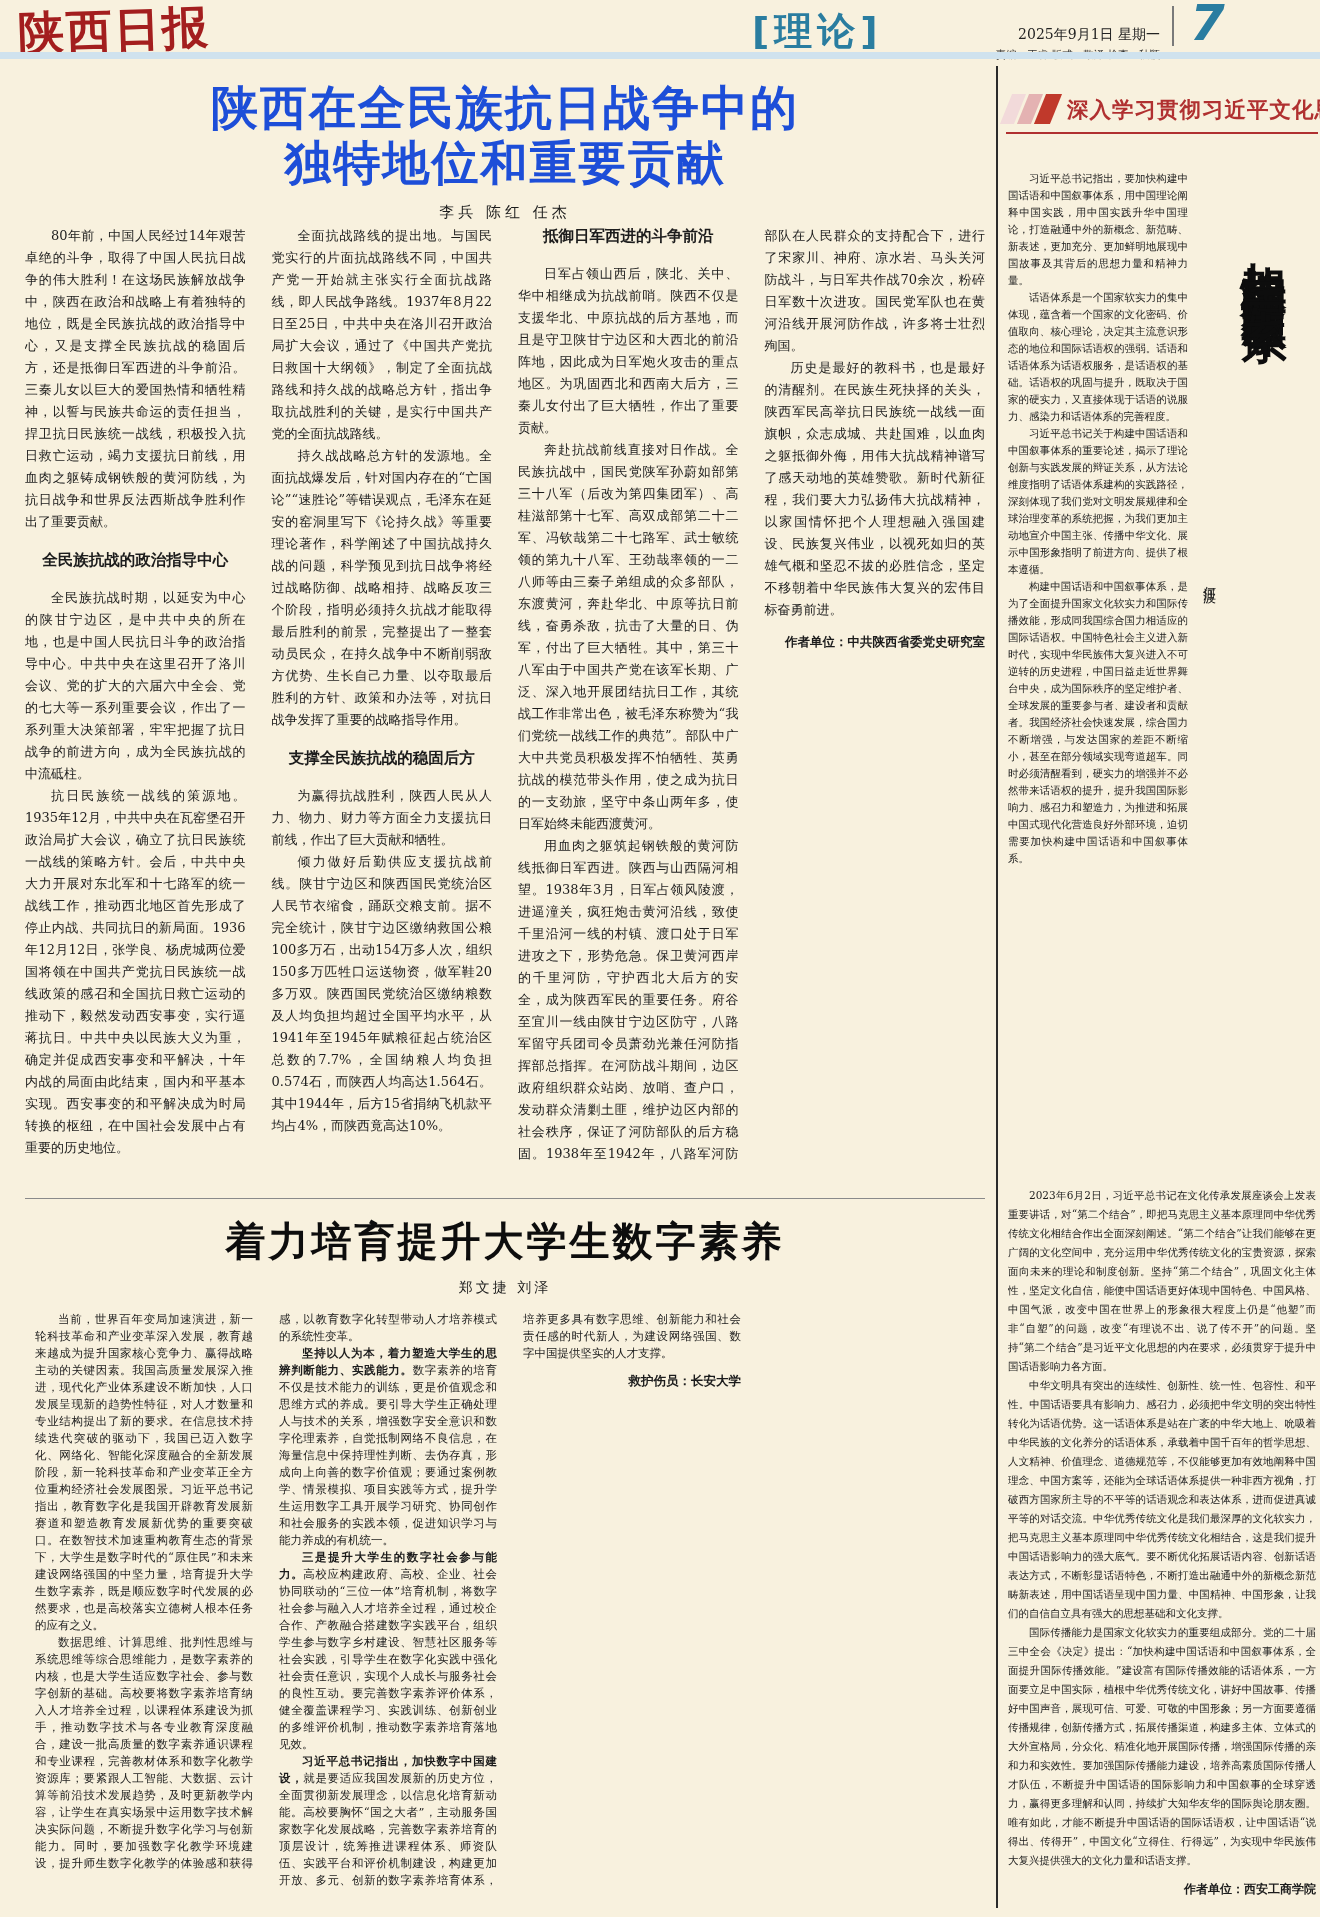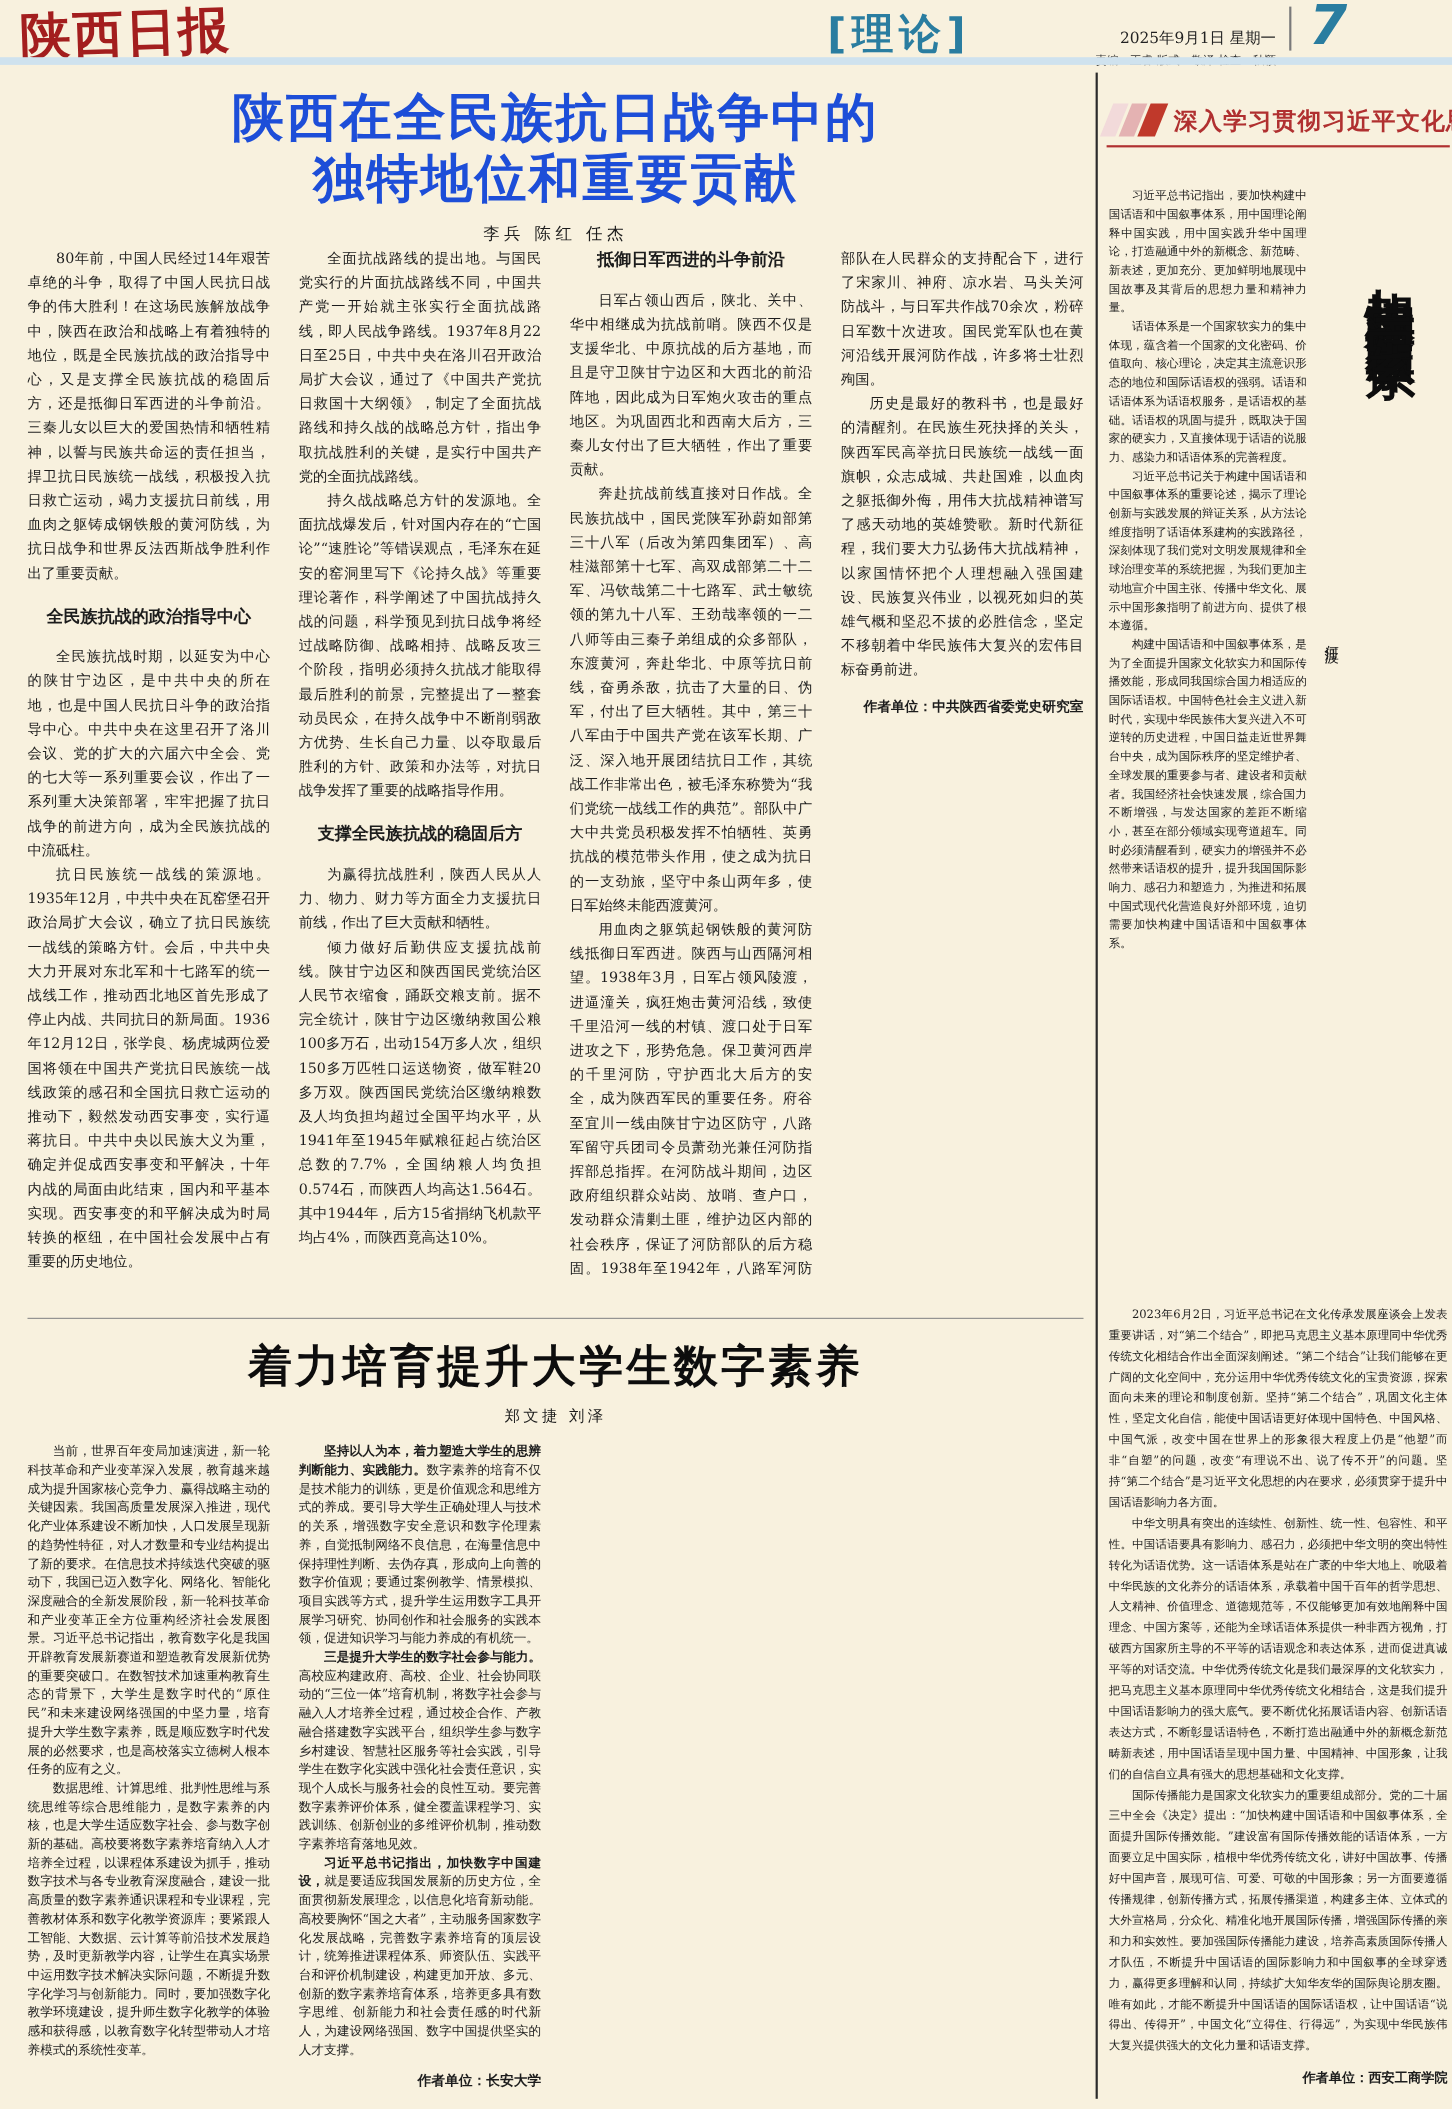--- a/index.html
+++ b/index.html
@@ -20,21 +20,21 @@
   .main-byline{text-align:center;font-size:15px;margin-top:12px;letter-spacing:4px;}
   .main-body{margin-top:3px;height:948px;column-count:4;column-gap:26px;column-fill:auto;font-size:13px;line-height:22px;text-align:justify;overflow:hidden;}
   .blk-p{margin:0;text-indent:2em;}
   .blk-subhead{font-family:"DejaVu Sans",sans-serif;font-weight:bold;text-align:center;font-size:15.5px;margin:16px 0;text-indent:0;break-inside:avoid;}
   .blk-author{text-align:right;font-weight:bold;text-indent:0;margin-top:10px;font-size:12.5px;}
   .mid-rule{left:25px;top:1198px;width:960px;height:1px;background:#8a8a8a;}
   
   .bottom-art{left:25px;top:1206px;width:960px;}
   .bottom-headline{text-align:center;font-family:"DejaVu Sans",sans-serif;font-weight:bold;font-size:40px;letter-spacing:3px;color:#0d0d0d;margin-top:8px;}
   .bottom-byline{text-align:center;font-size:14px;margin-top:10px;letter-spacing:3px;}
-  .bottom-body{margin-top:14px;height:592px;column-count:4;column-gap:26px;column-fill:auto;font-size:11.5px;line-height:17px;text-align:justify;overflow:hidden;}
+  .bottom-body{margin-top:14px;height:592px;column-count:4;column-gap:26px;column-fill:auto;font-size:11.5px;line-height:17px;text-align:justify;overflow:hidden;margin-left:10px;}
   
   .right-rule{left:996px;top:66px;width:1.5px;height:1842px;background:#2b2b2b;}
   .banner{left:1006px;top:88px;width:312px;height:44px;border-bottom:2.5px solid #b03030;}
   .banner-inner{position:absolute;left:0;top:4px;height:34px;display:flex;align-items:center;}
   .slash{width:14px;height:30px;transform:skewX(-22deg);margin-right:3px;}
   .s1{background:#f2dada;}.s2{background:#e4b2b2;}.s3{background:#c0392b;width:16px;}
   .banner-text{font-family:"DejaVu Sans",sans-serif;font-weight:bold;font-size:21.5px;color:#b03030;margin-left:8px;letter-spacing:1px;white-space:nowrap;}
   .rt-narrow{left:1008px;top:170px;width:180px;height:1000px;font-size:10.5px;line-height:17px;text-align:justify;overflow:hidden;}
   .vert-headline{left:1234px;top:226px;height:700px;writing-mode:vertical-rl;font-family:"DejaVu Sans",sans-serif;font-weight:bold;font-size:45px;letter-spacing:4px;color:#0d0d0d;}
   .vert-author{left:1200px;top:576px;writing-mode:vertical-rl;font-size:13px;letter-spacing:2px;}
@@ -84,21 +84,21 @@
 
 <div class="abs bottom-art">
   <div class="bottom-headline">着力培育提升大学生数字素养</div>
   <div class="bottom-byline">郑文捷  刘泽</div>
   <div class="bottom-body">
       <p class="blk-p">当前，世界百年变局加速演进，新一轮科技革命和产业变革深入发展，教育越来越成为提升国家核心竞争力、赢得战略主动的关键因素。我国高质量发展深入推进，现代化产业体系建设不断加快，人口发展呈现新的趋势性特征，对人才数量和专业结构提出了新的要求。在信息技术持续迭代突破的驱动下，我国已迈入数字化、网络化、智能化深度融合的全新发展阶段，新一轮科技革命和产业变革正全方位重构经济社会发展图景。习近平总书记指出，教育数字化是我国开辟教育发展新赛道和塑造教育发展新优势的重要突破口。在数智技术加速重构教育生态的背景下，大学生是数字时代的“原住民”和未来建设网络强国的中坚力量，培育提升大学生数字素养，既是顺应数字时代发展的必然要求，也是高校落实立德树人根本任务的应有之义。</p>
       <p class="blk-p">数据思维、计算思维、批判性思维与系统思维等综合思维能力，是数字素养的内核，也是大学生适应数字社会、参与数字创新的基础。高校要将数字素养培育纳入人才培养全过程，以课程体系建设为抓手，推动数字技术与各专业教育深度融合，建设一批高质量的数字素养通识课程和专业课程，完善教材体系和数字化教学资源库；要紧跟人工智能、大数据、云计算等前沿技术发展趋势，及时更新教学内容，让学生在真实场景中运用数字技术解决实际问题，不断提升数字化学习与创新能力。同时，要加强数字化教学环境建设，提升师生数字化教学的体验感和获得感，以教育数字化转型带动人才培养模式的系统性变革。</p>
       <p class="blk-p"><b>坚持以人为本，着力塑造大学生的思辨判断能力、实践能力。</b>数字素养的培育不仅是技术能力的训练，更是价值观念和思维方式的养成。要引导大学生正确处理人与技术的关系，增强数字安全意识和数字伦理素养，自觉抵制网络不良信息，在海量信息中保持理性判断、去伪存真，形成向上向善的数字价值观；要通过案例教学、情景模拟、项目实践等方式，提升学生运用数字工具开展学习研究、协同创作和社会服务的实践本领，促进知识学习与能力养成的有机统一。</p>
       <p class="blk-p"><b>三是提升大学生的数字社会参与能力。</b>高校应构建政府、高校、企业、社会协同联动的“三位一体”培育机制，将数字社会参与融入人才培养全过程，通过校企合作、产教融合搭建数字实践平台，组织学生参与数字乡村建设、智慧社区服务等社会实践，引导学生在数字化实践中强化社会责任意识，实现个人成长与服务社会的良性互动。要完善数字素养评价体系，健全覆盖课程学习、实践训练、创新创业的多维评价机制，推动数字素养培育落地见效。</p>
       <p class="blk-p"><b>习近平总书记指出，加快数字中国建设，</b>就是要适应我国发展新的历史方位，全面贯彻新发展理念，以信息化培育新动能。高校要胸怀“国之大者”，主动服务国家数字化发展战略，完善数字素养培育的顶层设计，统筹推进课程体系、师资队伍、实践平台和评价机制建设，构建更加开放、多元、创新的数字素养培育体系，培养更多具有数字思维、创新能力和社会责任感的时代新人，为建设网络强国、数字中国提供坚实的人才支撑。</p>
-      <p class="blk-author">作者单位：长安大学</p>
+      <p class="blk-author">救护伤员：长安大学</p>
     </div>
 </div>
 
 <div class="abs right-rule"></div>
 <div class="abs banner">
   <div class="banner-inner">
     <span class="slash s1"></span>
     <span class="slash s2"></span>
     <span class="slash s3"></span>
     <span class="banner-text">深入学习贯彻习近平文化思想</span>

